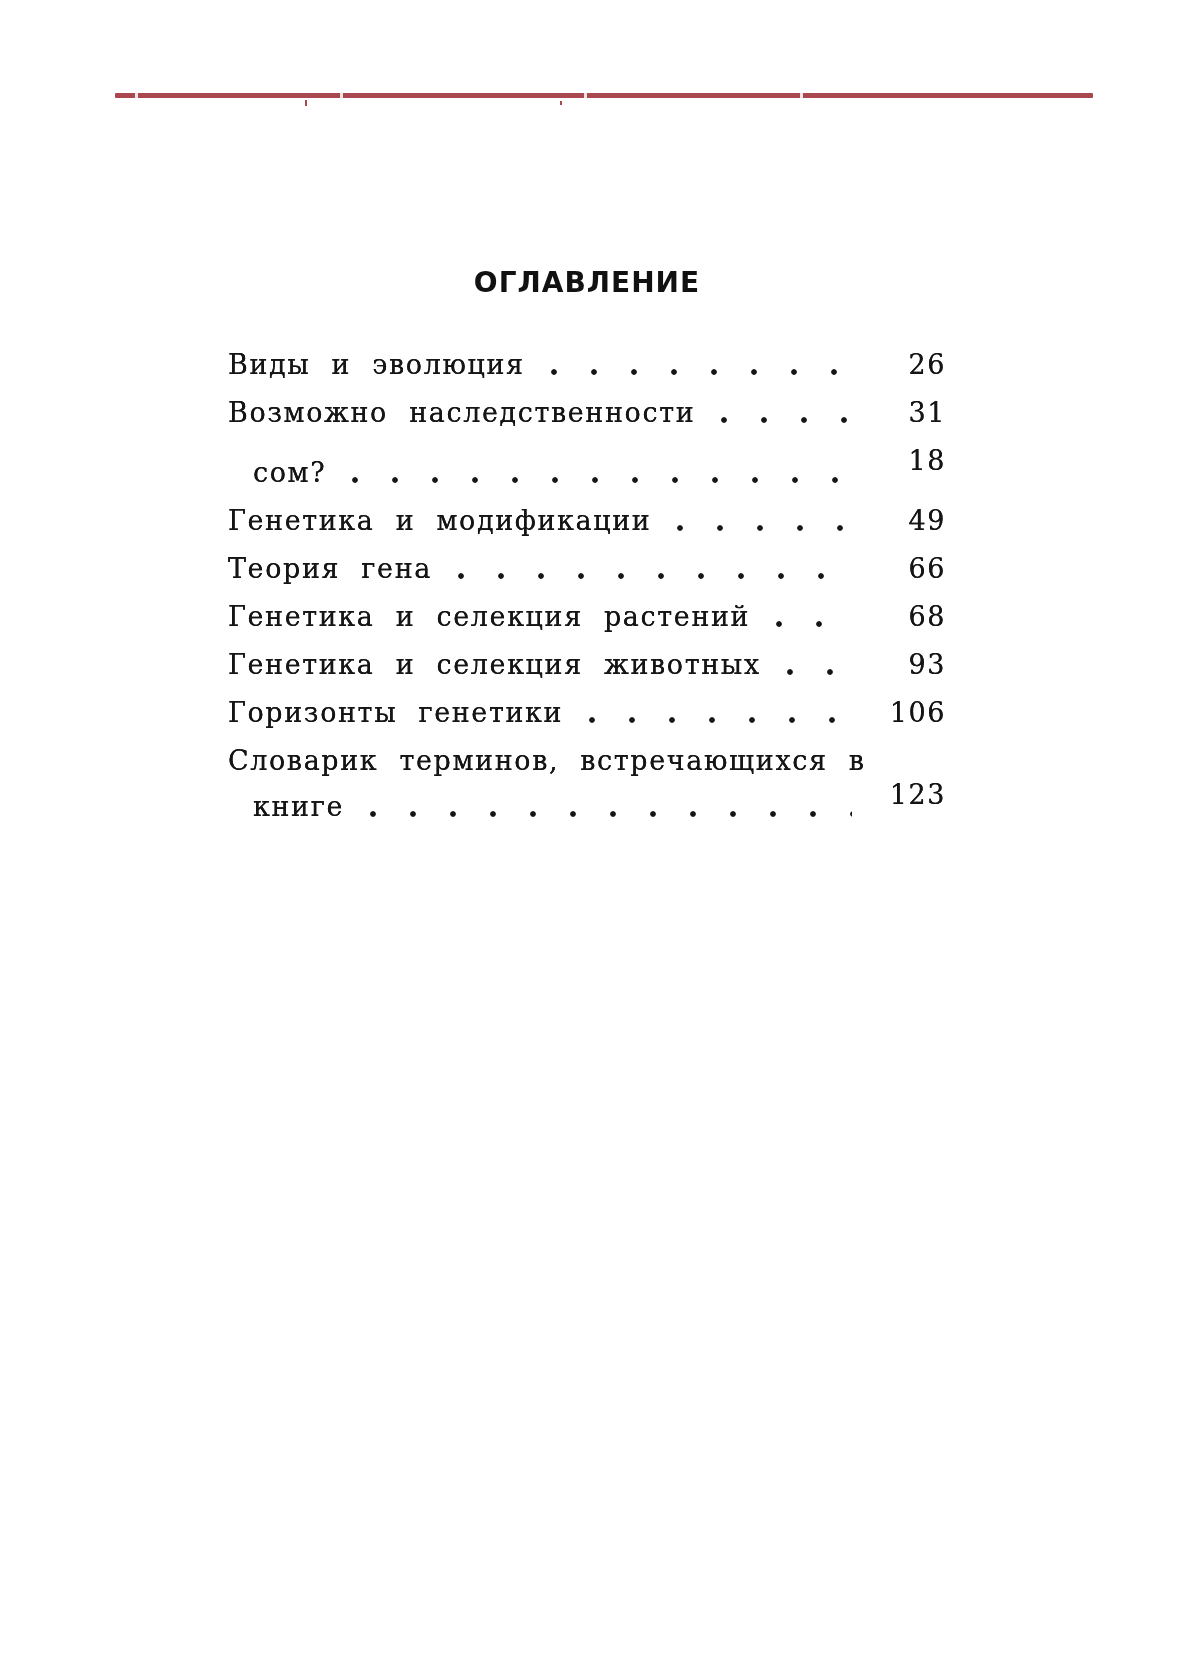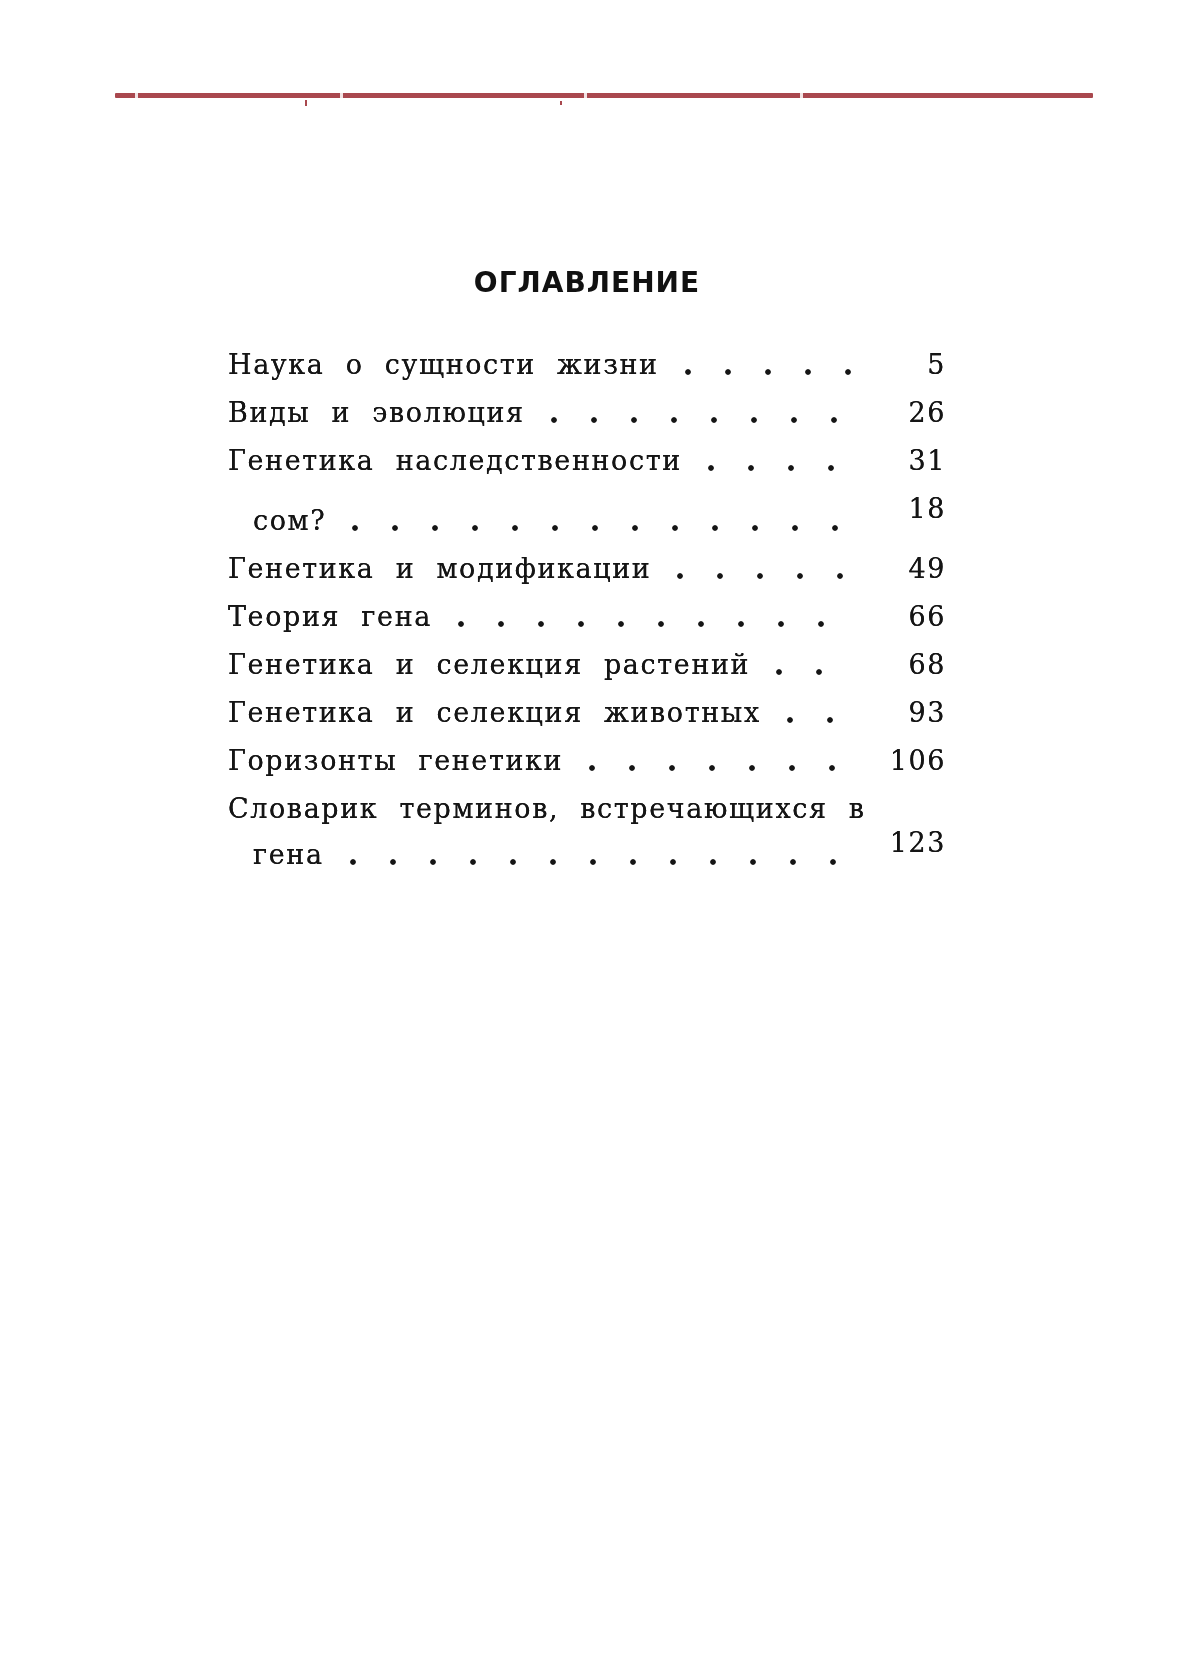--- a/index.html
+++ b/index.html
@@ -104,39 +104,32 @@
     <div class="nick" style="left:23%"></div>
     <div class="nick" style="left:48%"></div>
     <div class="nick" style="left:70%"></div>
   </div>
   <div class="speck" style="left:305px;top:100px;width:2px;height:6px"></div>
   <div class="speck" style="left:560px;top:101px;width:2px;height:4px"></div>
 
   <div class="toc">
     <h1 class="toc-title">ОГЛАВЛЕНИЕ</h1>
     <div>
-  <div class="toc-entry">
-    <div class="toc-last-line">
-      <span class="toc-text">Наука о сущности жизни</span>
-      <span class="dot-leader"></span>
-      <span class="toc-page">5</span>
-    </div>
-  </div>
 
   <div class="toc-entry">
     <div class="toc-last-line">
       <span class="toc-text">Виды и эволюция</span>
       <span class="dot-leader"></span>
       <span class="toc-page">26</span>
     </div>
   </div>
 
   <div class="toc-entry">
     <div class="toc-last-line">
-      <span class="toc-text">Генетика наследственности</span>
+      <span class="toc-text">Возможно наследственности</span>
       <span class="dot-leader"></span>
       <span class="toc-page">31</span>
     </div>
   </div>
 
   <div class="toc-entry">
           <div class="toc-last-line cont">
       <span class="toc-text">сом?</span>
       <span class="dot-leader"></span>
       <span class="toc-page">18</span>
@@ -179,21 +172,21 @@
     <div class="toc-last-line">
       <span class="toc-text">Горизонты генетики</span>
       <span class="dot-leader"></span>
       <span class="toc-page">106</span>
     </div>
   </div>
 
   <div class="toc-entry">
     <div class="toc-wrap-line">Словарик терминов, встречающихся в</div>
           <div class="toc-last-line cont">
-      <span class="toc-text">гена</span>
+      <span class="toc-text">книге</span>
       <span class="dot-leader"></span>
       <span class="toc-page">123</span>
     </div>
   </div>
 </div>
   </div>
 
 </div>
 
 </body></html>

